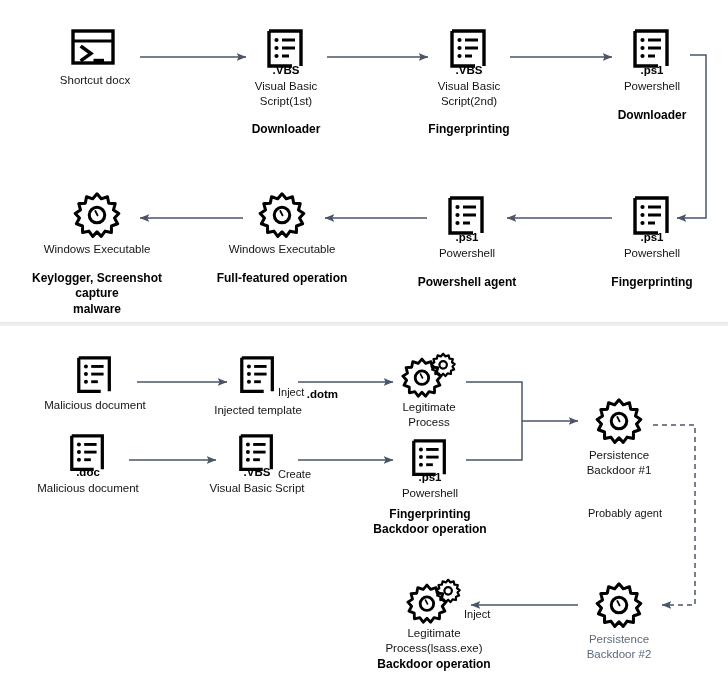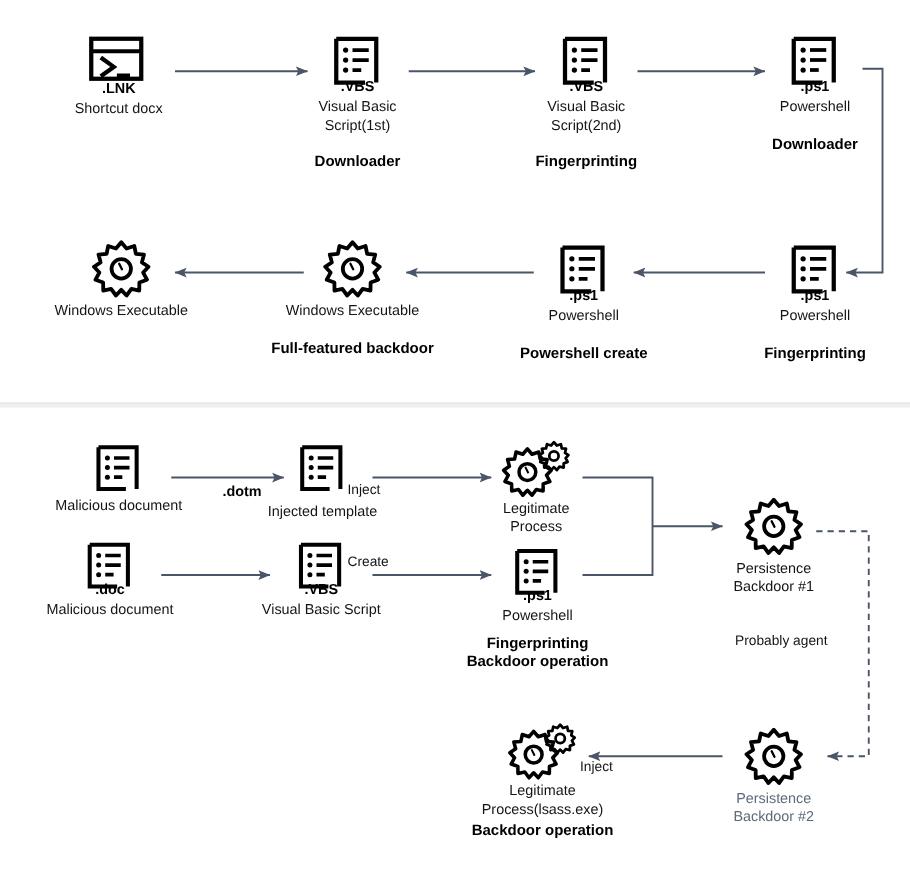--- a/index.html
+++ b/index.html
@@ -128,23 +128,20 @@
 
   <div class="node" style="left:95px; top:28px;">
     <span class="node-icon">
       <svg width="52" height="44" viewBox="0 0 52 44" xmlns="http://www.w3.org/2000/svg">
         <rect x="4" y="3" width="40" height="32" fill="none" stroke="#000" stroke-width="3.4"></rect>
         <line x1="4" y1="13" x2="44" y2="13" stroke="#000" stroke-width="3.2"></line>
         <path d="M13 19 L22 25.5 L13 32" fill="none" stroke="#000" stroke-width="3.4" stroke-linecap="square" stroke-linejoin="miter"></path>
         <line x1="24.5" y1="32.5" x2="35" y2="32.5" stroke="#000" stroke-width="3.4"></line>
       </svg>
     </span>
-    <div style="margin-top:-11px; text-align:center;">
-      <span class="node-ext">.LNK</span>
-    </div>
     <div class="cap">Shortcut docx</div>
   </div>
 
   <div class="node" style="left:286px; top:28px;">
     <span class="node-icon">
       <svg width="48" height="44" viewBox="0 0 48 44" xmlns="http://www.w3.org/2000/svg">
         <path d="M7 3 L39 3 L39 38 M7 3 L7 38 L30 38" fill="none" stroke="#000" stroke-width="3.4"></path>
         <circle cx="14.5" cy="12" r="2.1" fill="#000"></circle>
         <circle cx="14.5" cy="20" r="2.1" fill="#000"></circle>
         <circle cx="14.5" cy="28" r="2.1" fill="#000"></circle>
@@ -205,54 +202,56 @@
       <svg width="52" height="48" viewBox="0 0 52 52" xmlns="http://www.w3.org/2000/svg">
         <path d="M26 2 L30.6 7.4 L37.3 5.2 L38.7 12.1 L45.7 12.6 L43.9 19.4 L49.6 23.2
                  L45 28.2 L48.3 34.4 L41.7 36.8 L41.6 43.8 L34.8 42.4 L30.6 48.1
                  L26 43.2 L21.4 48.1 L17.2 42.4 L10.4 43.8 L10.3 36.8 L3.7 34.4
                  L7 28.2 L2.4 23.2 L8.1 19.4 L6.3 12.6 L13.3 12.1 L14.7 5.2 L21.4 7.4 Z" fill="none" stroke="#000" stroke-width="3.3" stroke-linejoin="round"></path>
         <circle cx="26" cy="25" r="8.4" fill="none" stroke="#000" stroke-width="3.3"></circle>
         <path d="M24.2 20.6 L26.6 25.3" fill="none" stroke="#000" stroke-width="2" stroke-linecap="round"></path>
       </svg>
     </span>
     <div class="cap" style="margin-top:2px;">Windows Executable</div>
+    <div class="sub gap-lg">Keylogger, Screenshot capture
+malware</div>
   </div>
 
   <div class="node" style="left:282px; top:192px;">
     <span class="node-icon">
       <svg width="52" height="48" viewBox="0 0 52 52" xmlns="http://www.w3.org/2000/svg">
         <path d="M26 2 L30.6 7.4 L37.3 5.2 L38.7 12.1 L45.7 12.6 L43.9 19.4 L49.6 23.2
                  L45 28.2 L48.3 34.4 L41.7 36.8 L41.6 43.8 L34.8 42.4 L30.6 48.1
                  L26 43.2 L21.4 48.1 L17.2 42.4 L10.4 43.8 L10.3 36.8 L3.7 34.4
                  L7 28.2 L2.4 23.2 L8.1 19.4 L6.3 12.6 L13.3 12.1 L14.7 5.2 L21.4 7.4 Z" fill="none" stroke="#000" stroke-width="3.3" stroke-linejoin="round"></path>
         <circle cx="26" cy="25" r="8.4" fill="none" stroke="#000" stroke-width="3.3"></circle>
         <path d="M24.2 20.6 L26.6 25.3" fill="none" stroke="#000" stroke-width="2" stroke-linecap="round"></path>
       </svg>
     </span>
     <div class="cap" style="margin-top:2px;">Windows Executable</div>
-    <div class="sub gap-lg">Full-featured backdoor</div>
+    <div class="sub gap-lg">Full-featured operation</div>
   </div>
 
   <div class="node" style="left:467px; top:195px;">
     <span class="node-icon">
       <svg width="48" height="44" viewBox="0 0 48 44" xmlns="http://www.w3.org/2000/svg">
         <path d="M7 3 L39 3 L39 38 M7 3 L7 38 L30 38" fill="none" stroke="#000" stroke-width="3.4"></path>
         <circle cx="14.5" cy="12" r="2.1" fill="#000"></circle>
         <circle cx="14.5" cy="20" r="2.1" fill="#000"></circle>
         <circle cx="14.5" cy="28" r="2.1" fill="#000"></circle>
         <line x1="20" y1="12" x2="33" y2="12" stroke="#000" stroke-width="3"></line>
         <line x1="20" y1="20" x2="33" y2="20" stroke="#000" stroke-width="3"></line>
         <line x1="20" y1="28" x2="27" y2="28" stroke="#000" stroke-width="3"></line>
       </svg>
     </span>
     <div style="margin-top:-12px; text-align:center;">
       <span class="node-ext">.ps1</span>
     </div>
     <div class="cap">Powershell</div>
-    <div class="sub gap-lg">Powershell create</div>
+    <div class="sub gap-lg">Powershell agent</div>
   </div>
 
   <div class="node" style="left:652px; top:195px;">
     <span class="node-icon">
       <svg width="48" height="44" viewBox="0 0 48 44" xmlns="http://www.w3.org/2000/svg">
         <path d="M7 3 L39 3 L39 38 M7 3 L7 38 L30 38" fill="none" stroke="#000" stroke-width="3.4"></path>
         <circle cx="14.5" cy="12" r="2.1" fill="#000"></circle>
         <circle cx="14.5" cy="20" r="2.1" fill="#000"></circle>
         <circle cx="14.5" cy="28" r="2.1" fill="#000"></circle>
         <line x1="20" y1="12" x2="33" y2="12" stroke="#000" stroke-width="3"></line>
@@ -287,21 +286,21 @@
       <svg width="48" height="42" viewBox="0 0 48 44" xmlns="http://www.w3.org/2000/svg">
         <path d="M7 3 L39 3 L39 38 M7 3 L7 38 L30 38" fill="none" stroke="#000" stroke-width="3.4"></path>
         <circle cx="14.5" cy="12" r="2.1" fill="#000"></circle>
         <circle cx="14.5" cy="20" r="2.1" fill="#000"></circle>
         <circle cx="14.5" cy="28" r="2.1" fill="#000"></circle>
         <line x1="20" y1="12" x2="33" y2="12" stroke="#000" stroke-width="3"></line>
         <line x1="20" y1="20" x2="33" y2="20" stroke="#000" stroke-width="3"></line>
         <line x1="20" y1="28" x2="27" y2="28" stroke="#000" stroke-width="3"></line>
       </svg>
     </span>
-    <div style="margin-top:-13px; text-align:left;">
+    <div style="margin-top:-13px; text-align:right;">
       <span class="node-ext">.dotm</span>
     </div>
     <div class="cap">Injected template</div>
   </div>
 
   <div class="edge-label" style="left:338px; top:386px;">Inject</div>
 
   <div class="node" style="left:429px; top:352px;">
     <span class="node-icon">
       <svg width="60" height="46" viewBox="0 0 64 52" xmlns="http://www.w3.org/2000/svg">
@@ -351,21 +350,21 @@
         <line x1="20" y1="20" x2="33" y2="20" stroke="#000" stroke-width="3"></line>
         <line x1="20" y1="28" x2="27" y2="28" stroke="#000" stroke-width="3"></line>
       </svg>
     </span>
     <div style="margin-top:-13px; text-align:center;">
       <span class="node-ext">.VBS</span>
     </div>
     <div class="cap">Visual Basic Script</div>
   </div>
 
-  <div class="edge-label" style="left:338px; top:444px;">Create</div>
+  <div class="edge-label" style="left:338px; top:468px;">Create</div>
 
   <div class="node" style="left:430px; top:438px;">
     <span class="node-icon">
       <svg width="48" height="42" viewBox="0 0 48 44" xmlns="http://www.w3.org/2000/svg">
         <path d="M7 3 L39 3 L39 38 M7 3 L7 38 L30 38" fill="none" stroke="#000" stroke-width="3.4"></path>
         <circle cx="14.5" cy="12" r="2.1" fill="#000"></circle>
         <circle cx="14.5" cy="20" r="2.1" fill="#000"></circle>
         <circle cx="14.5" cy="28" r="2.1" fill="#000"></circle>
         <line x1="20" y1="12" x2="33" y2="12" stroke="#000" stroke-width="3"></line>
         <line x1="20" y1="20" x2="33" y2="20" stroke="#000" stroke-width="3"></line>

